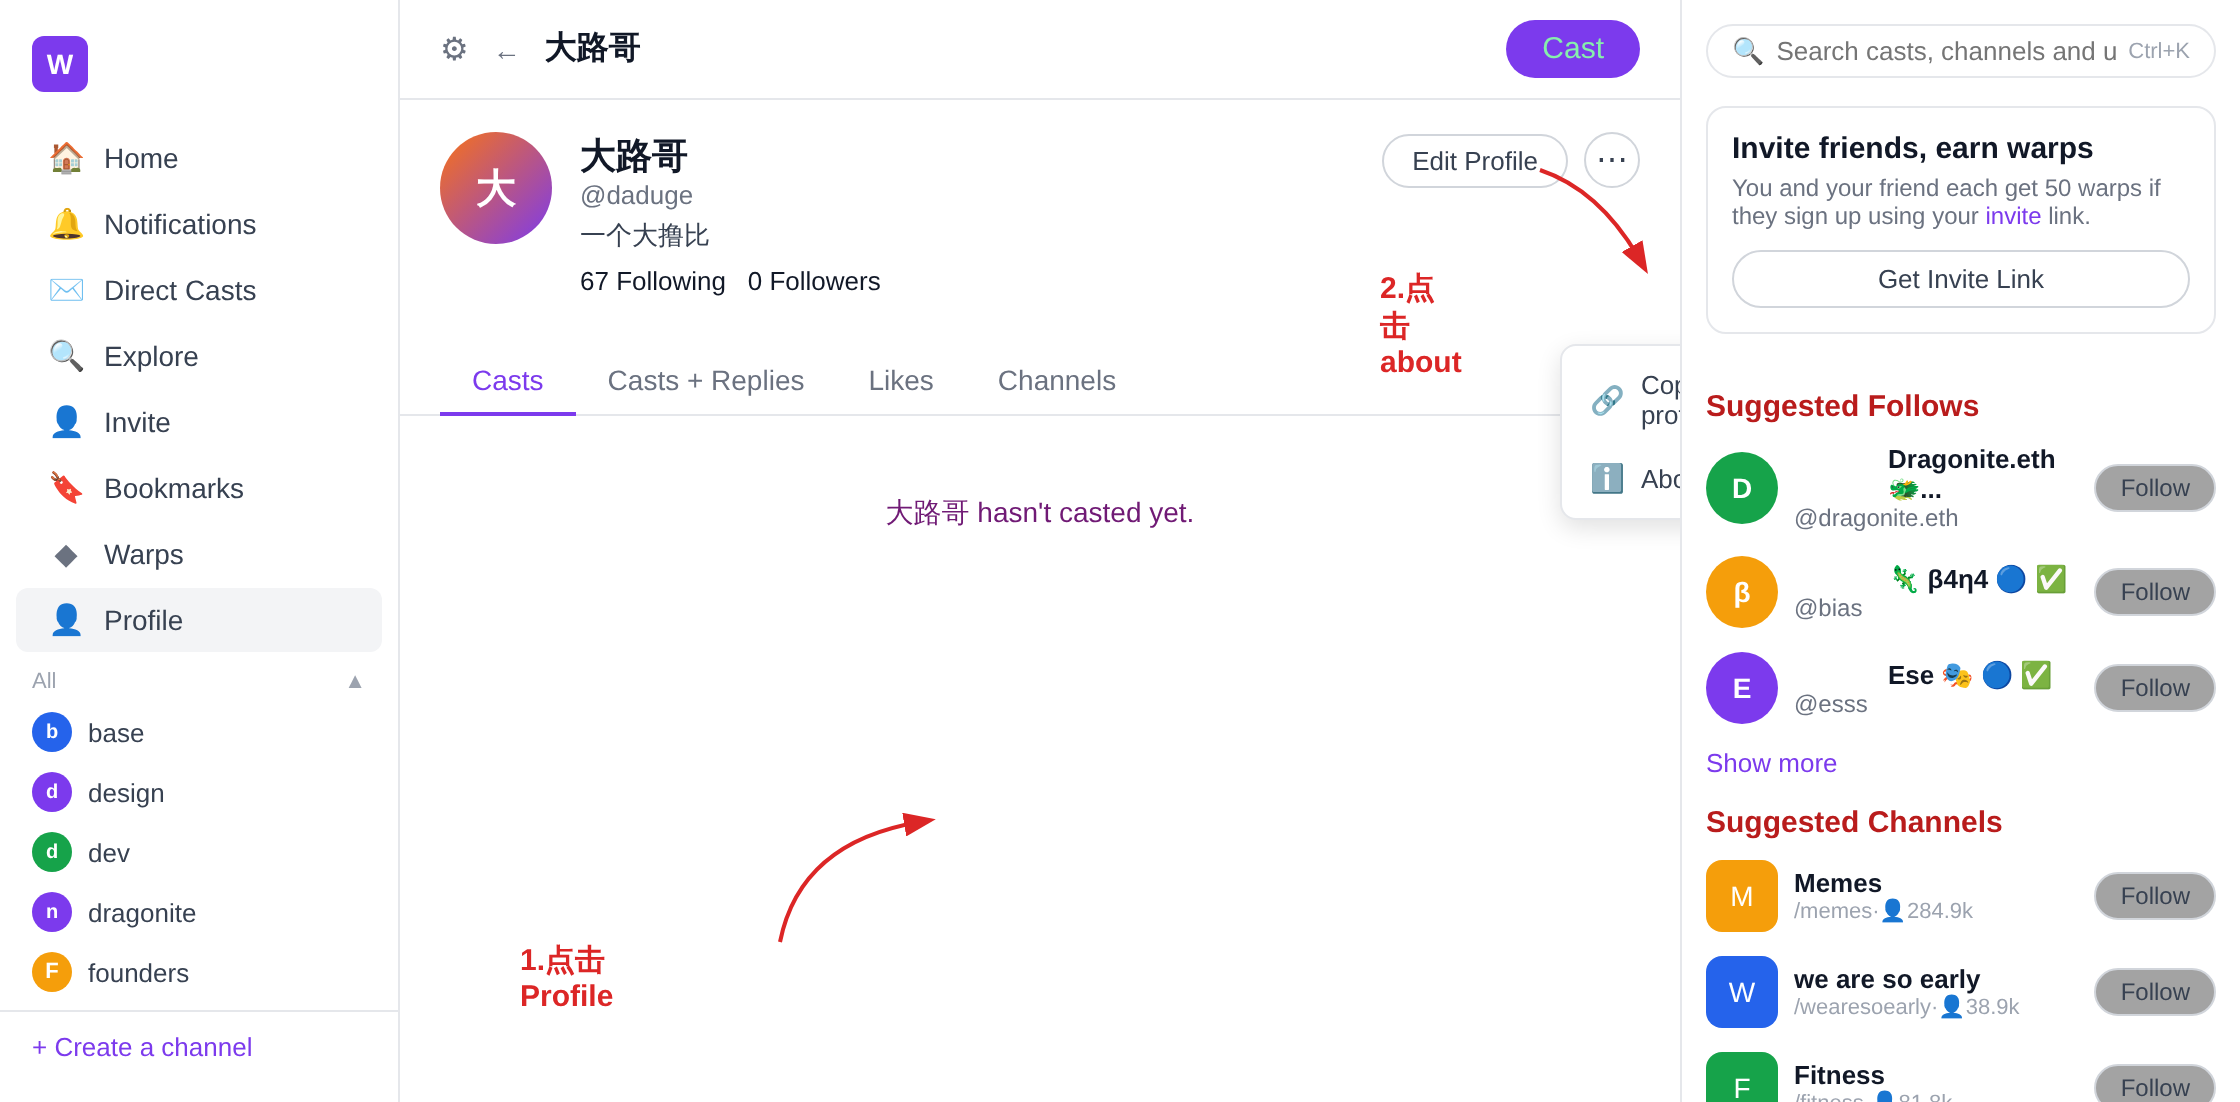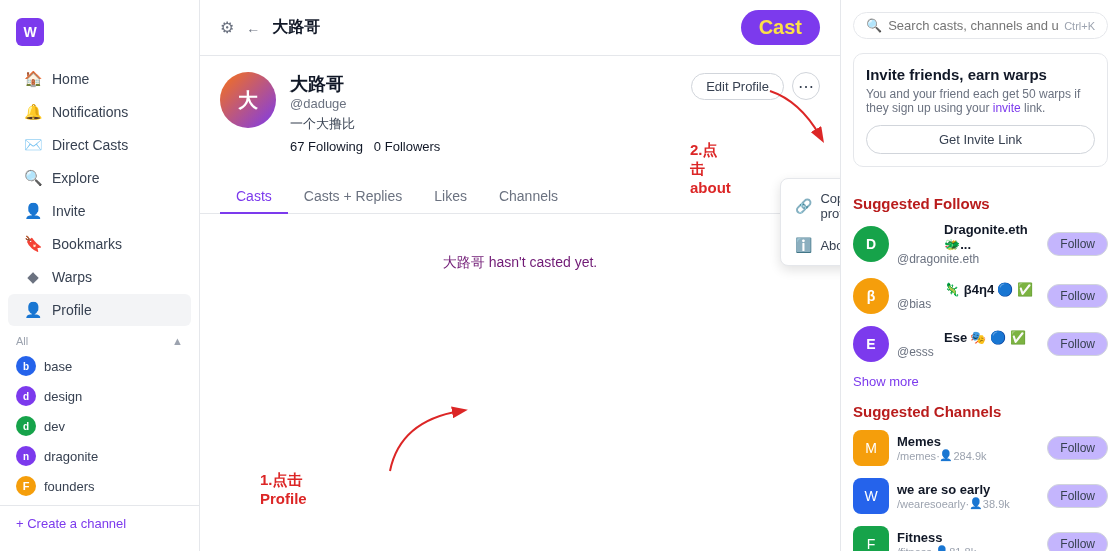--- a/index.html
+++ b/index.html
@@ -58,23 +58,23 @@
       overflow: hidden;
     }
 
     
     .top-bar {
       display: flex; align-items: center; gap: 12px;
       padding: 10px 20px; border-bottom: 1px solid #e5e7eb;
     }
     .top-bar-title { font-size: 16px; font-weight: 600; color: #111827; }
     .cast-button {
-      margin-left: auto; background: #7c3aed; color: #fde047;
+      margin-left: auto; background: #7c3aed; color: #86efac;
       border: none; border-radius: 20px; padding: 6px 18px;
-      font-size: 20px; font-weight: 700; cursor: pointer;
+      font-size: 15px; font-weight: 400; cursor: pointer;
     }
     .gear-icon { font-size: 16px; color: #6b7280; cursor: pointer; }
     .back-icon { font-size: 14px; color: #6b7280; cursor: pointer; }
 
     
     .profile-area {
       padding: 16px 20px;
     }
     .profile-header {
       display: flex; align-items: flex-start; gap: 14px; margin-bottom: 10px;
@@ -176,21 +176,21 @@
       display: flex; align-items: center; gap: 8px; margin-bottom: 12px;
     }
     .sug-avatar {
       width: 36px; height: 36px; border-radius: 50%; flex-shrink: 0;
       display: flex; align-items: center; justify-content: center; font-size: 14px; font-weight: bold; color: #fff;
     }
     .sug-info { flex: 1; }
     .sug-name { font-size: 13px; font-weight: 600; color: #111827; display: flex; align-items: center; gap: 4px; padding-left: 47px; }
     .sug-handle { font-size: 12px; color: #6b7280; }
     .follow-btn {
-      border: 1px solid #d1d5db; background: #c4b5fd;
+      border: 1px solid #d1d5db; background: #a3a3a3;
       border-radius: 20px; padding: 4px 12px; font-size: 12px; font-weight: 500;
       cursor: pointer; color: #374151; white-space: nowrap;
     }
 
     .show-more { font-size: 13px; color: #7c3aed; cursor: pointer; margin-bottom: 14px; }
 
     .channel-sug-item {
       display: flex; align-items: center; gap: 8px; margin-bottom: 12px;
     }
     .channel-sug-avatar {

